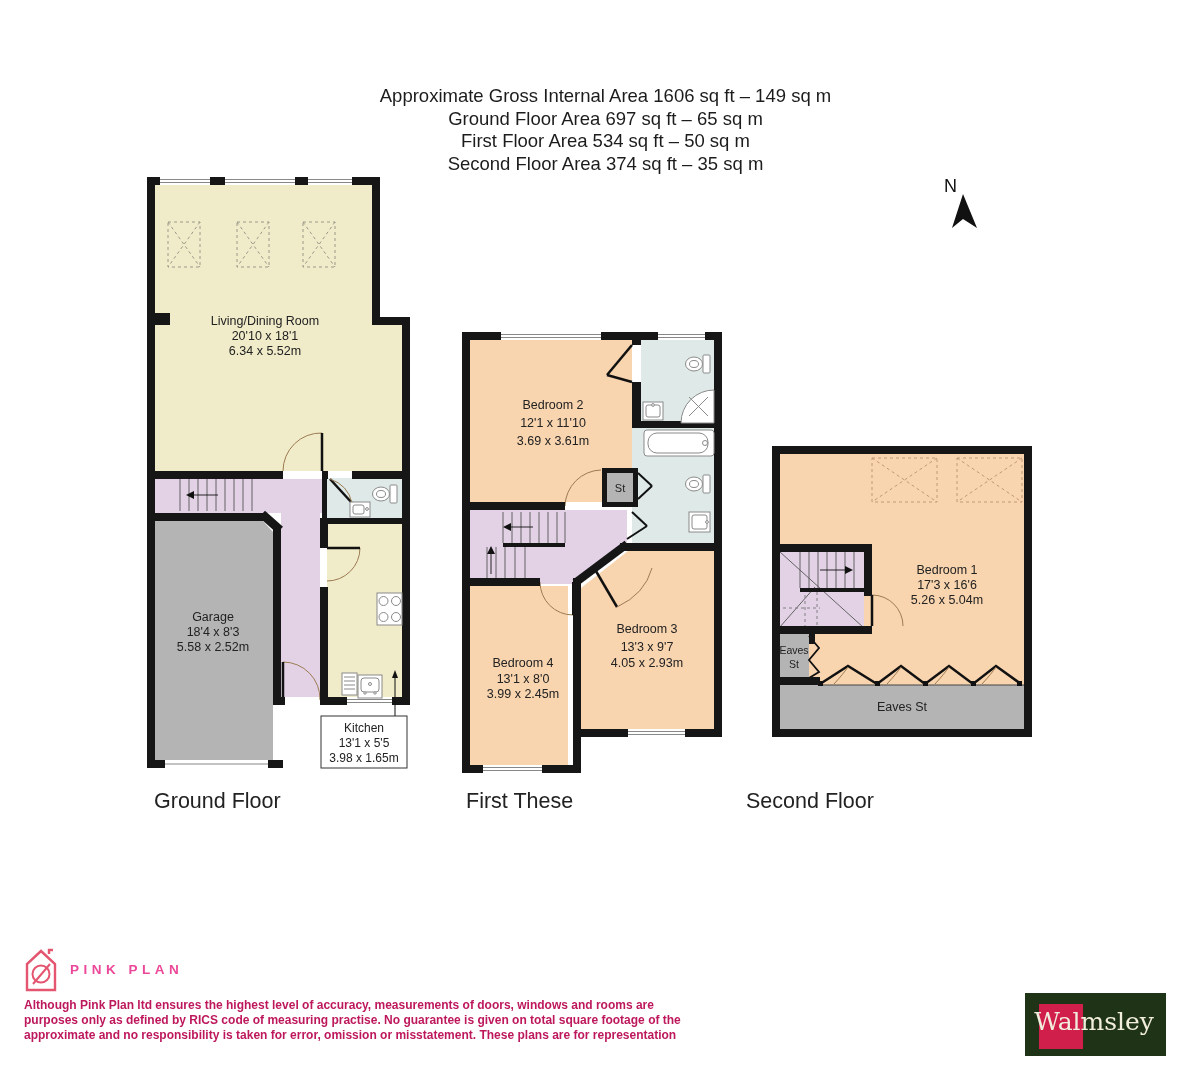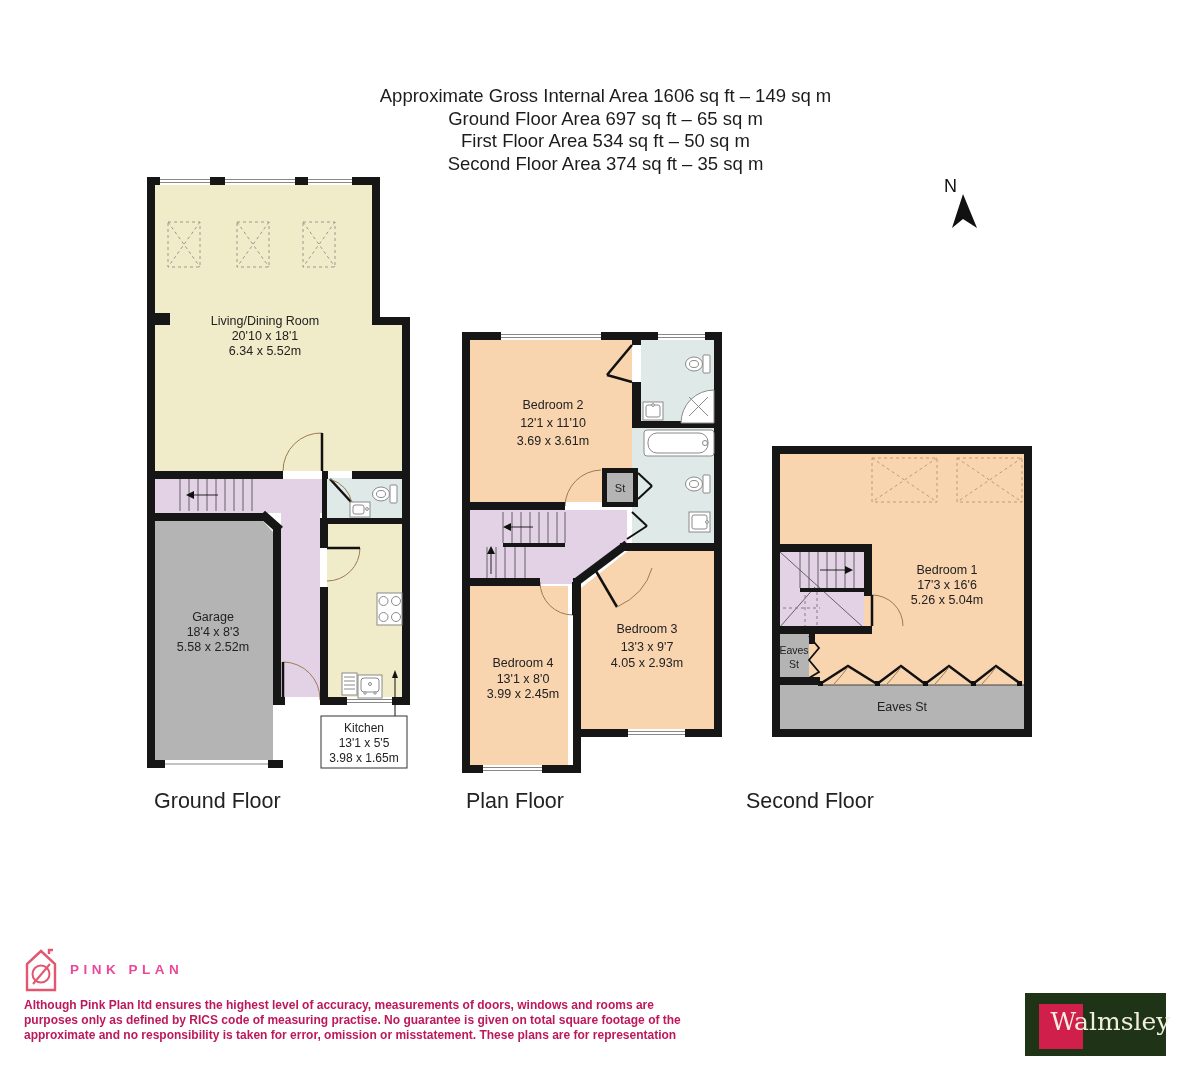--- a/index.html
+++ b/index.html
@@ -13,22 +13,22 @@
   .north svg{position:absolute;left:12px;top:18px;}
   .plan{position:absolute;}
   .brand-row{position:absolute;left:22px;top:946px;height:50px;}
   .brand-text{position:absolute;left:70px;top:962px;font-size:13.5px;
        letter-spacing:4.5px;color:#ec4899;font-weight:600;text-align:right;}
   .disclaimer{position:absolute;left:24px;top:998px;width:660px;font-size:12px;
        font-weight:600;line-height:14.8px;color:#be185d;}
   .walmsley{position:absolute;left:1025px;top:993px;width:141px;height:63px;
        background:#1f3417;}
   .walmsley .sq{position:absolute;left:14px;top:11px;width:44px;height:45px;background:#d11f4c;}
-  .walmsley .wtxt{position:absolute;left:0;top:14px;width:129px;text-align:center;
-       font-family:"DejaVu Serif",serif;font-size:25px;color:#f2eedd;padding-left:21px;}
+  .walmsley .wtxt{position:absolute;left:0;top:14px;width:129px;text-align:right;
+       font-family:"DejaVu Serif",serif;font-size:25px;color:#f2eedd;}
   svg text{font-family:"Liberation Sans",sans-serif;fill:#222;}
   .rl{font-size:12.5px;}
   .cl{font-size:12px;}
   .stl{font-size:11px;}
   .esl{font-size:10.5px;}
   .ebl{font-size:12.5px;}
 </style>
 </head>
 <body>
 
@@ -372,21 +372,21 @@
     <text class="rl" x="182" y="134">Bedroom 1</text>
     <text class="rl" x="182" y="149">17'3 x 16'6</text>
     <text class="rl" x="182" y="164">5.26 x 5.04m</text>
     <text class="esl" x="29" y="214">Eaves</text>
     <text class="esl" x="29" y="228">St</text>
     <text class="ebl" x="137" y="271">Eaves St</text>
   </g>
 </svg>
 
 <div class="floor-label" style="left:154px;top:789px">Ground Floor</div>
-<div class="floor-label" style="left:466px;top:789px">Plan Floor</div>
+<div class="floor-label" style="left:466px;top:789px">First These</div>
 <div class="floor-label" style="left:746px;top:789px">Second Floor</div>
 
 <div class="brand-row">
   <svg width="42" height="48" viewBox="0 0 42 48">
     <path d="M 5,44 V 18 L 19,5 L 33,18 V 44 Z" fill="none" stroke="#e45570" stroke-width="2.4"></path>
     <path d="M 27,8 V 4 h 4" fill="none" stroke="#e45570" stroke-width="2.4"></path>
     <circle cx="19" cy="28" r="8.5" fill="none" stroke="#e45570" stroke-width="2"></circle>
     <path d="M 11,38 L 28,18" fill="none" stroke="#e45570" stroke-width="2"></path>
   </svg>
 </div>

